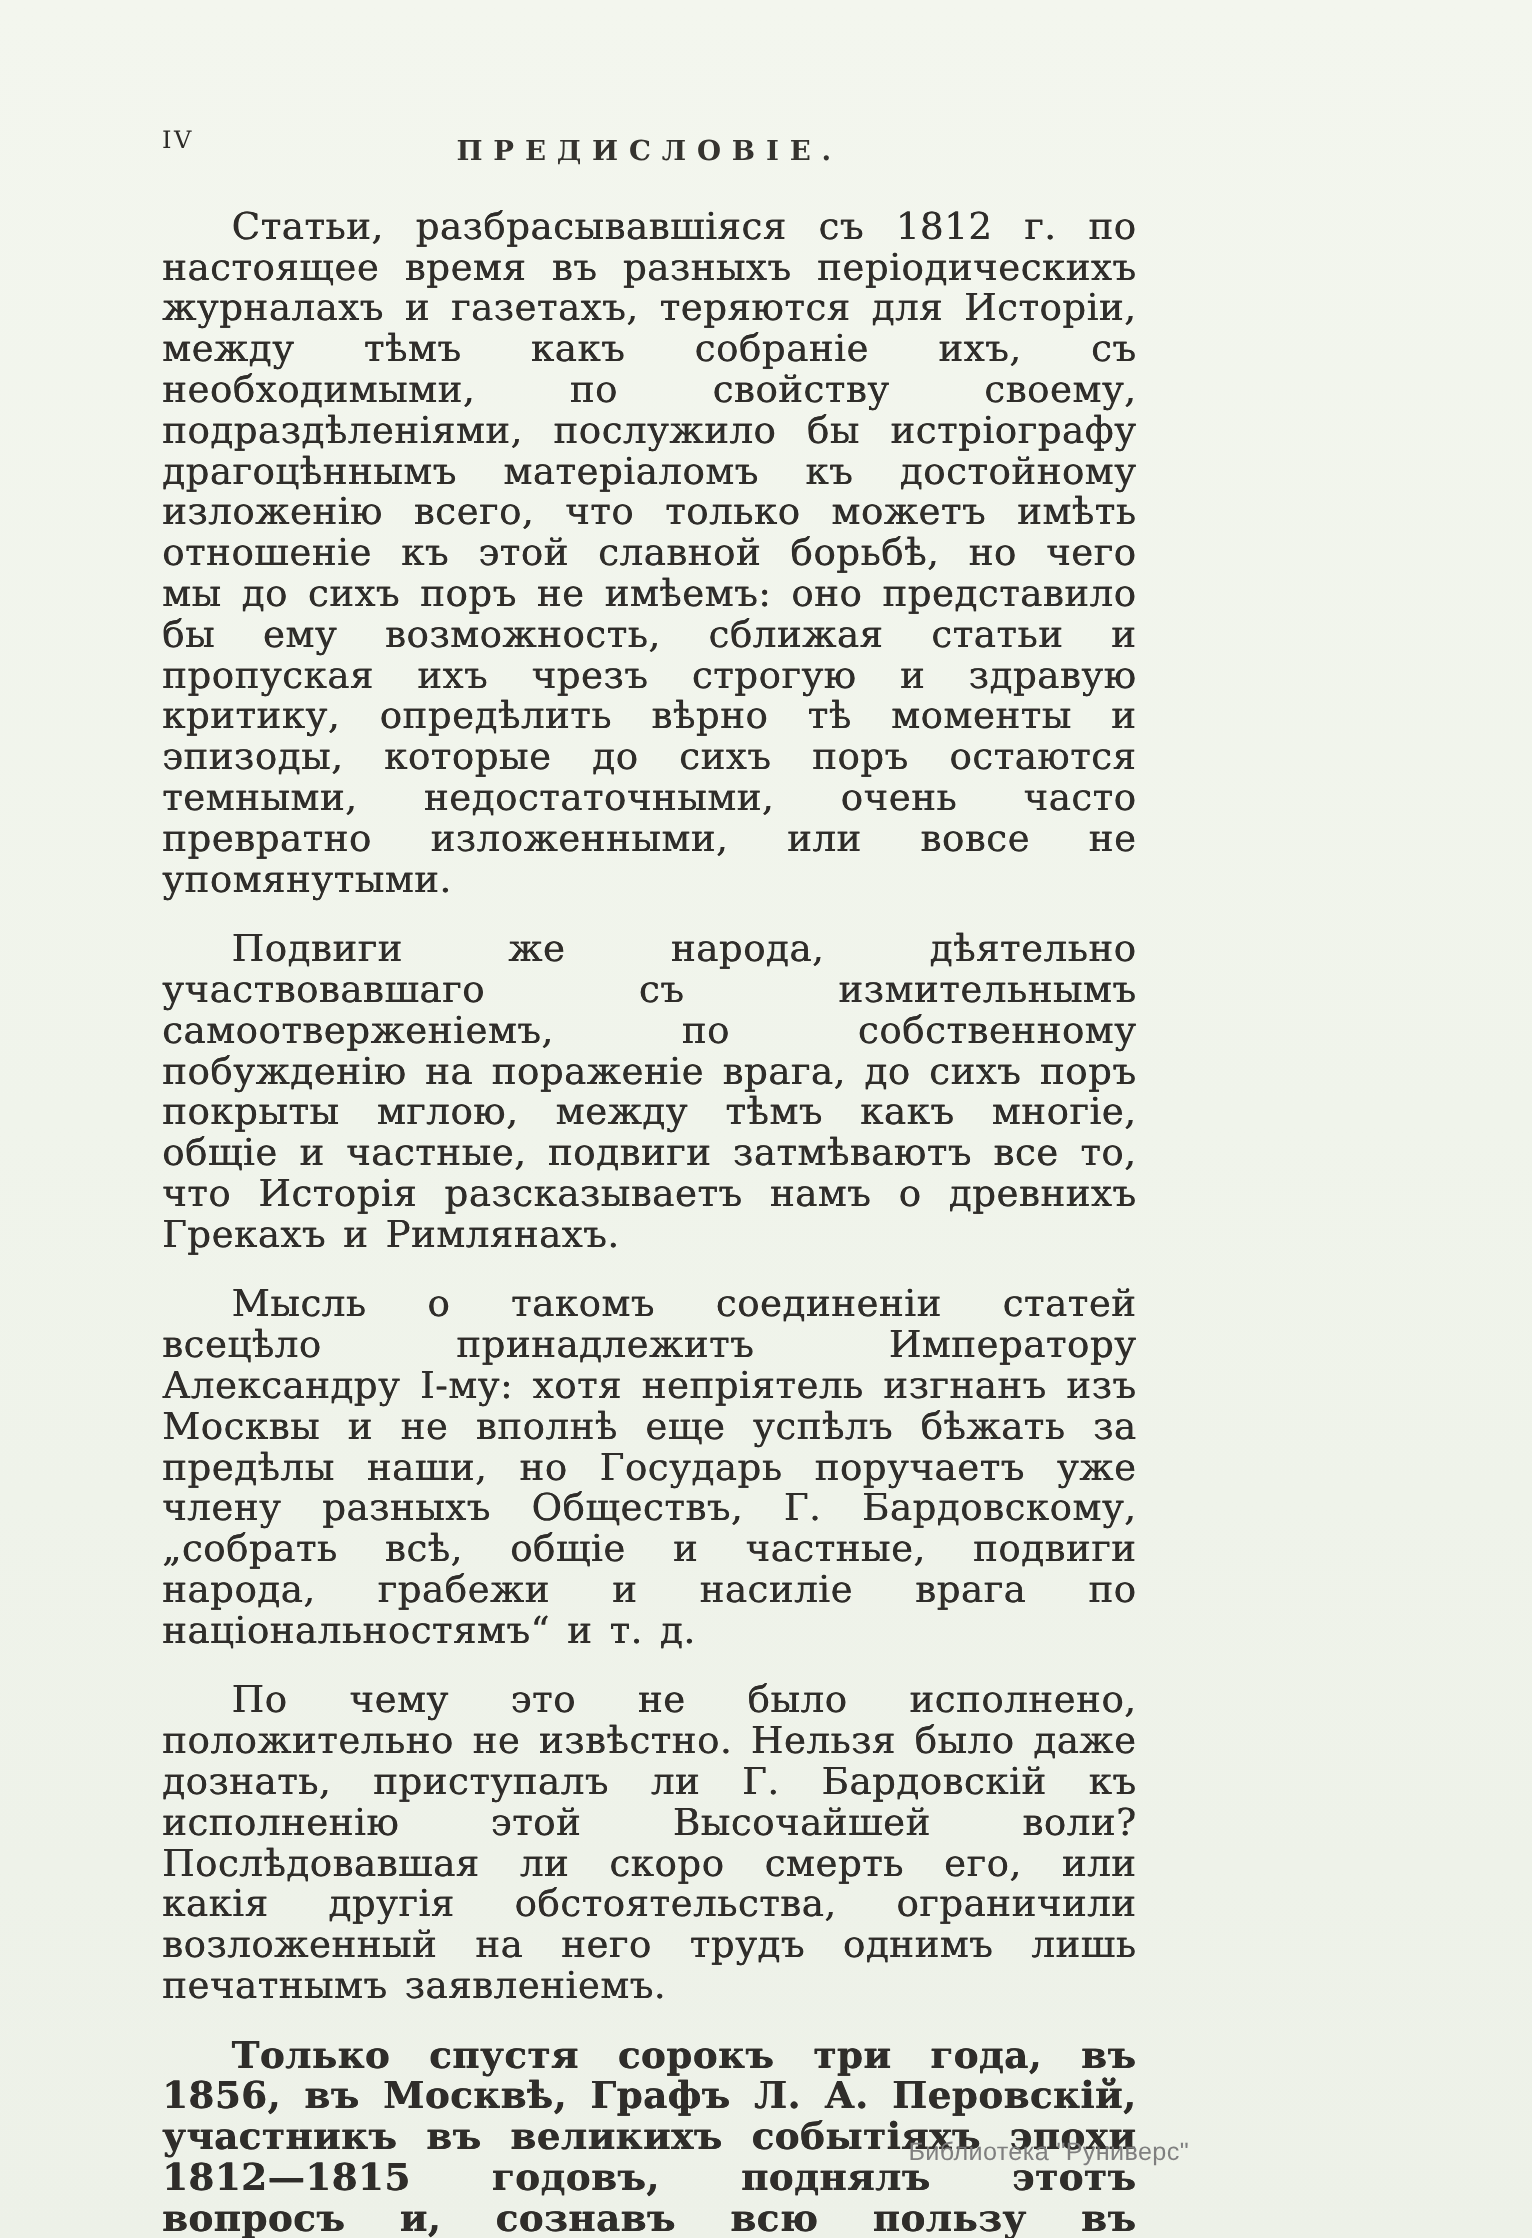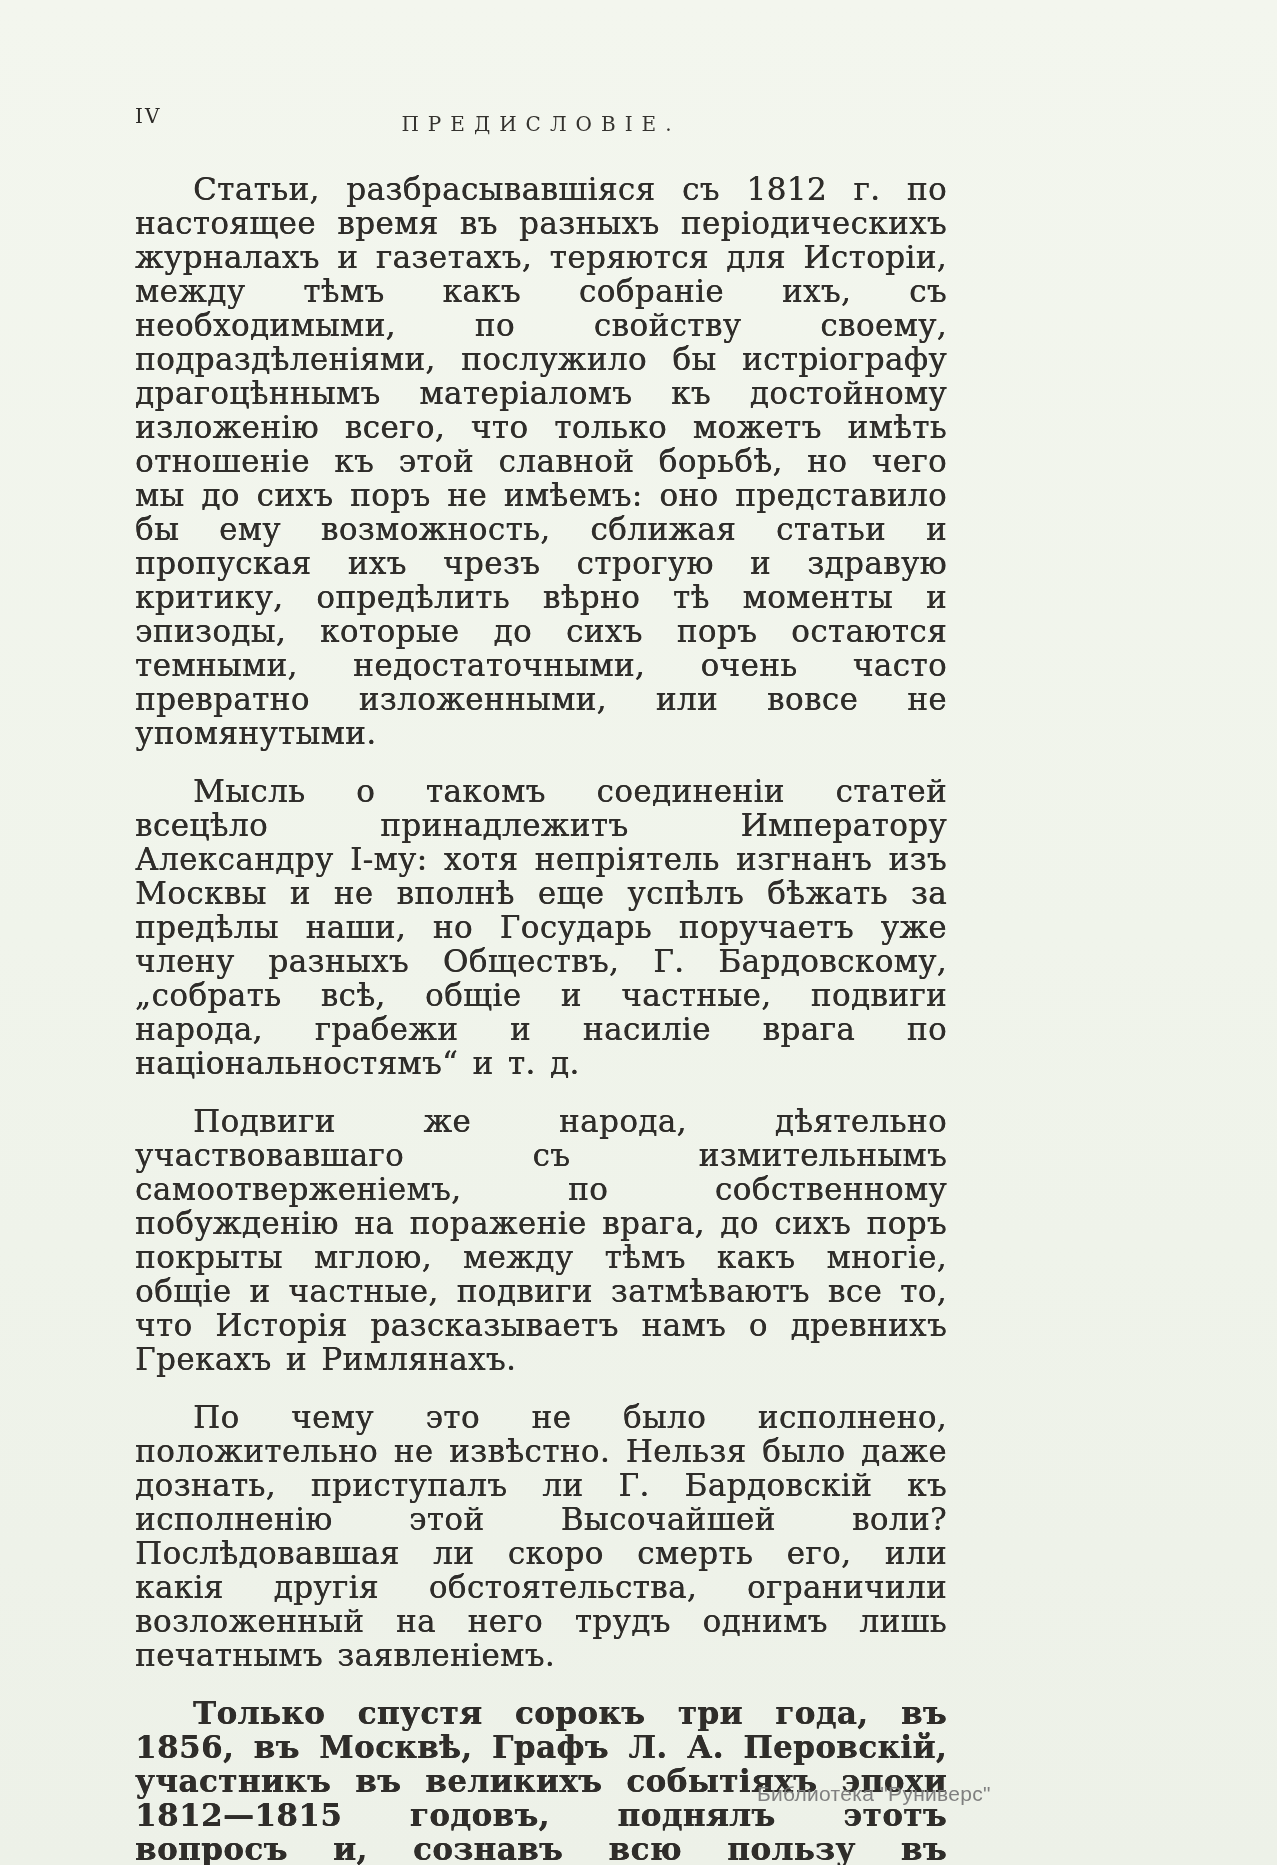--- a/index.html
+++ b/index.html
@@ -32,22 +32,22 @@
       left: 0;
       top: 0;
       font-size: 20px;
       font-weight: normal;
       letter-spacing: 2px;
       color: #2c2a27;
     }
     .running-title {
       display: block;
       text-align: center;
-      font-size: 20px;
-      font-weight: normal;
+      font-size: 23px;
+      font-weight: bold;
       letter-spacing: 9px;
       padding-top: 8px;
       color: #35332f;
     }
     .body-text {
       position: absolute;
       top: 172px;
       left: 135px;
       width: 812px;
     }
@@ -81,21 +81,21 @@
 
 <div class="page">
 
   <div class="page-header">
     <span class="page-number">IV</span>
     <span class="running-title">ПРЕДИСЛОВІЕ.</span>
   </div>
 
   <div class="body-text">
     <p>Статьи, разбрасывавшіяся съ 1812 г. по настоящее время въ разныхъ періодическихъ журналахъ и газетахъ, теряются для Исторіи, между тѣмъ какъ собраніе ихъ, съ необходимыми, по свойству своему, подраздѣленіями, послужило бы истріографу драгоцѣннымъ матеріаломъ къ достойному изложенію всего, что только можетъ имѣть отношеніе къ этой славной борьбѣ, но чего мы до сихъ поръ не имѣемъ: оно представило бы ему возможность, сближая статьи и пропуская ихъ чрезъ строгую и здравую критику, опредѣлить вѣрно тѣ моменты и эпизоды, которые до сихъ поръ остаются темными, недостаточными, очень часто превратно изложенными, или вовсе не упомянутыми.</p>
+    <p>Подвиги же народа, дѣятельно участвовавшаго съ измительнымъ самоотверженіемъ, по собственному побужденію на пораженіе врага, до сихъ поръ покрыты мглою, между тѣмъ какъ многіе, общіе и частные, подвиги затмѣваютъ все то, что Исторія разсказываетъ намъ о древнихъ Грекахъ и Римлянахъ.</p>
     <p>Мысль о такомъ соединеніи статей всецѣло принадлежитъ Императору Александру I-му: хотя непріятель изгнанъ изъ Москвы и не вполнѣ еще успѣлъ бѣжать за предѣлы наши, но Государь поручаетъ уже члену разныхъ Обществъ, Г. Бардовскому, „собрать всѣ, общіе и частные, подвиги народа, грабежи и насиліе врага по національностямъ“ и т. д.</p>
-    <p>Подвиги же народа, дѣятельно участвовавшаго съ измительнымъ самоотверженіемъ, по собственному побужденію на пораженіе врага, до сихъ поръ покрыты мглою, между тѣмъ какъ многіе, общіе и частные, подвиги затмѣваютъ все то, что Исторія разсказываетъ намъ о древнихъ Грекахъ и Римлянахъ.</p>
     <p>По чему это не было исполнено, положительно не извѣстно. Нельзя было даже дознать, приступалъ ли Г. Бардовскій къ исполненію этой Высочайшей воли? Послѣдовавшая ли скоро смерть его, или какія другія обстоятельства, ограничили возложенный на него трудъ однимъ лишь печатнымъ заявленіемъ.</p>
     <p>Только спустя сорокъ три года, въ 1856, въ Москвѣ, Графъ Л. А. Перовскій, участникъ въ великихъ событіяхъ эпохи 1812—1815 годовъ, поднялъ этотъ вопросъ и, сознавъ всю пользу въ осуществленіи помянутой Высочайшей воли, крѣпко ухватился за оный. Начертавъ программу и подраз-</p>
   </div>
 
   <div class="watermark">Библиотека "Руниверс"</div>
 
 </div>
 
 </body></html>

